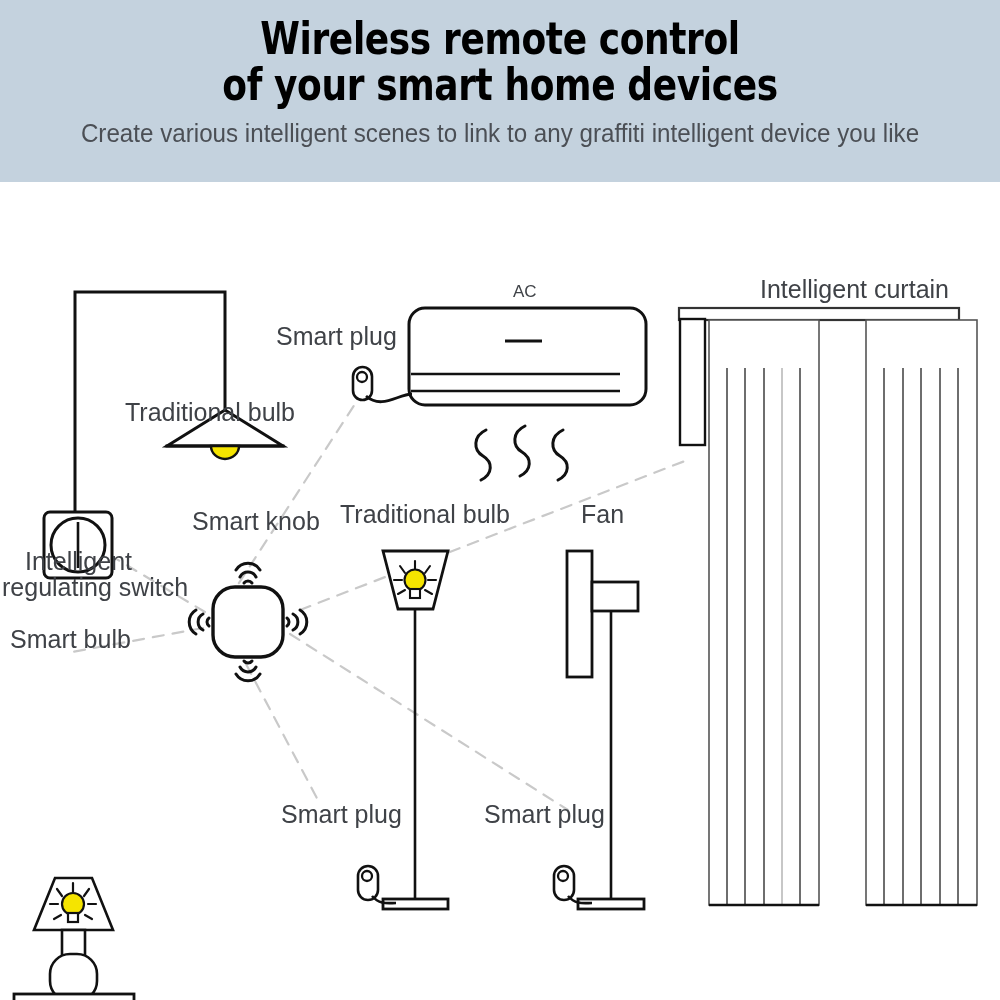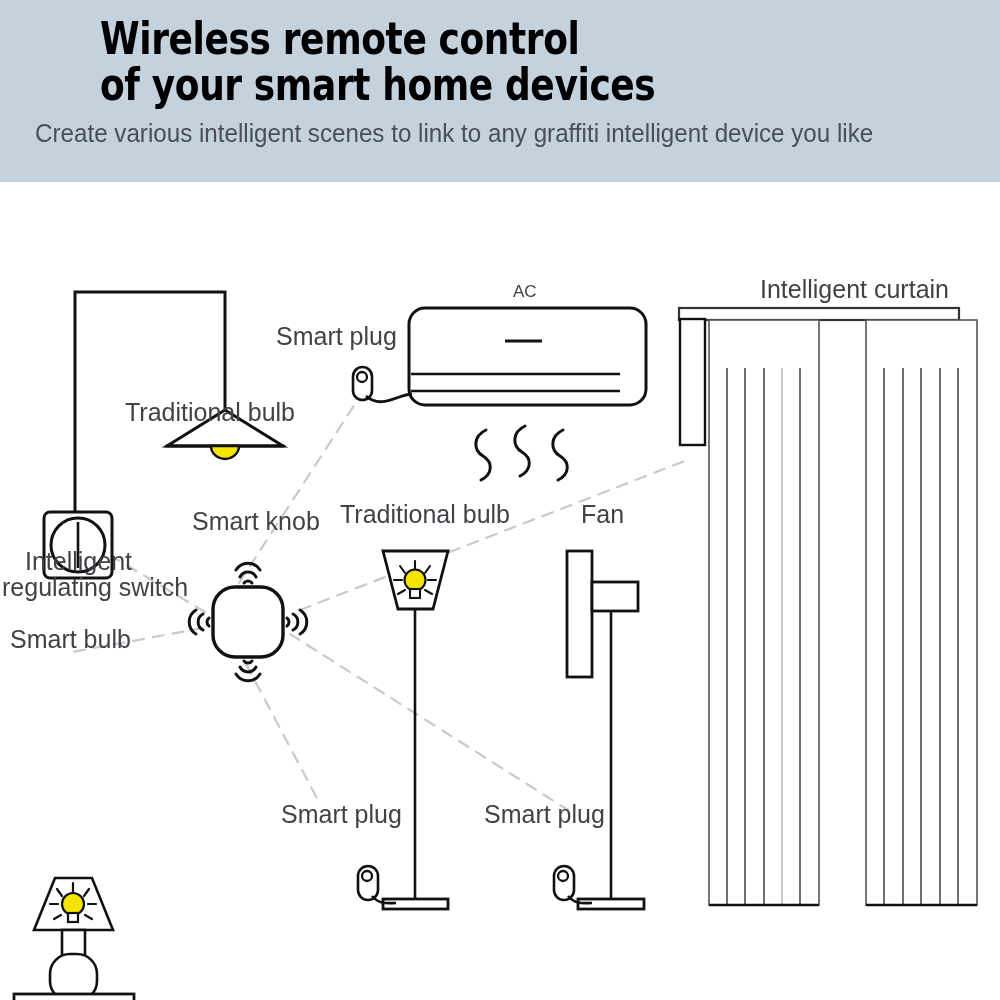--- a/index.html
+++ b/index.html
@@ -23,21 +23,21 @@
   }
   
   #banner {
     position: absolute;
     left: 0;
     top: 0;
     width: 1000px;
     height: 224px;
     background: #c4d2de;
     box-sizing: border-box;
-    text-align: left;
+    text-align: center;
     overflow: hidden;
   }
   #headline {
     margin: 0;
     padding-top: 16px;
     font-family: "DejaVu Sans", sans-serif;
     font-weight: 700;
     font-size: 45px;
     line-height: 46px;
     letter-spacing: -0.5px;

